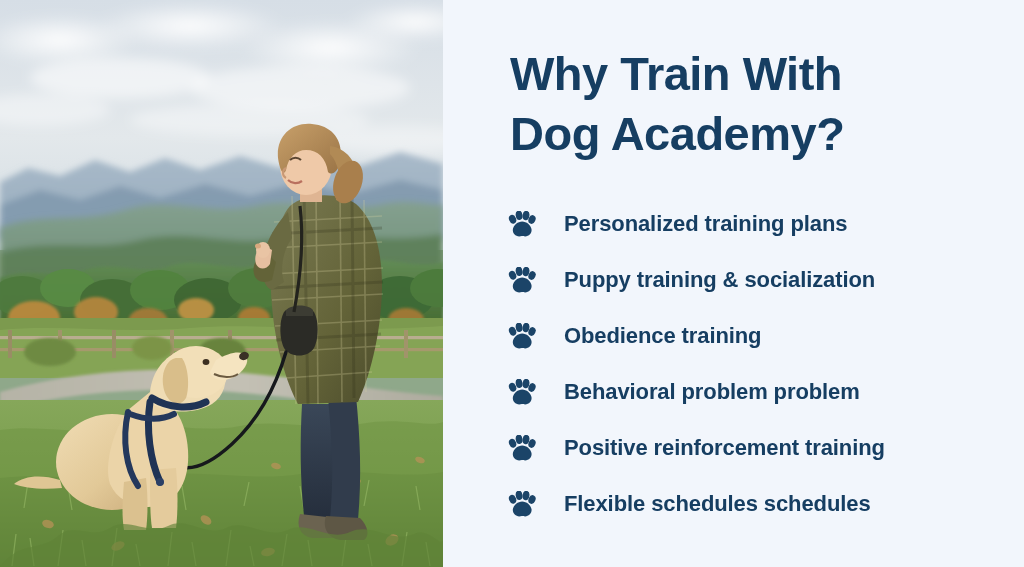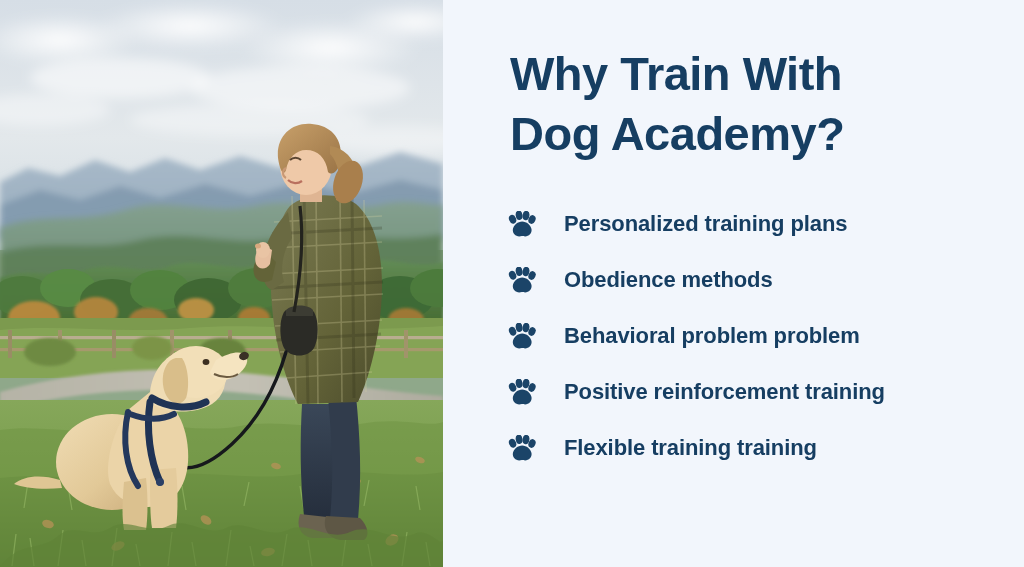--- a/index.html
+++ b/index.html
@@ -385,32 +385,44 @@
             <ellipse cx="4.6" cy="8.2" rx="3.5" ry="4.6" transform="rotate(-22 4.6 8.2)"></ellipse>
             <ellipse cx="11.1" cy="4.3" rx="3.4" ry="4.7" transform="rotate(-8 11.1 4.3)"></ellipse>
             <ellipse cx="18.0" cy="4.5" rx="3.4" ry="4.7" transform="rotate(9 18 4.5)"></ellipse>
             <ellipse cx="24.0" cy="8.5" rx="3.4" ry="4.5" transform="rotate(24 24 8.5)"></ellipse>
             <path d="M14.2 10.4c4.3 0 8.6 3.6 9.3 7.6.7 4.2-2.6 7.4-6.4 7.4-1.3 0-2.1-.4-2.9-.4s-1.6.4-2.9.4c-3.8 0-7.1-3.2-6.4-7.4.7-4 5-7.6 9.3-7.6z"></path>
           </svg>
         </span>
         <span class="benefit-label">Personalized training plans</span>
       </li>
 
-
-      <li class="benefit-item">
-        <span class="paw-wrap">
-          <svg viewBox="0 0 28 27" fill="#1B4468" aria-hidden="true">
-            <ellipse cx="4.6" cy="8.2" rx="3.5" ry="4.6" transform="rotate(-22 4.6 8.2)"></ellipse>
-            <ellipse cx="11.1" cy="4.3" rx="3.4" ry="4.7" transform="rotate(-8 11.1 4.3)"></ellipse>
-            <ellipse cx="18.0" cy="4.5" rx="3.4" ry="4.7" transform="rotate(9 18 4.5)"></ellipse>
-            <ellipse cx="24.0" cy="8.5" rx="3.4" ry="4.5" transform="rotate(24 24 8.5)"></ellipse>
-            <path d="M14.2 10.4c4.3 0 8.6 3.6 9.3 7.6.7 4.2-2.6 7.4-6.4 7.4-1.3 0-2.1-.4-2.9-.4s-1.6.4-2.9.4c-3.8 0-7.1-3.2-6.4-7.4.7-4 5-7.6 9.3-7.6z"></path>
-          </svg>
-        </span>
-        <span class="benefit-label">Obedience methods</span>
+      <li class="benefit-item">
+        <span class="paw-wrap">
+          <svg viewBox="0 0 28 27" fill="#1B4468" aria-hidden="true">
+            <ellipse cx="4.6" cy="8.2" rx="3.5" ry="4.6" transform="rotate(-22 4.6 8.2)"></ellipse>
+            <ellipse cx="11.1" cy="4.3" rx="3.4" ry="4.7" transform="rotate(-8 11.1 4.3)"></ellipse>
+            <ellipse cx="18.0" cy="4.5" rx="3.4" ry="4.7" transform="rotate(9 18 4.5)"></ellipse>
+            <ellipse cx="24.0" cy="8.5" rx="3.4" ry="4.5" transform="rotate(24 24 8.5)"></ellipse>
+            <path d="M14.2 10.4c4.3 0 8.6 3.6 9.3 7.6.7 4.2-2.6 7.4-6.4 7.4-1.3 0-2.1-.4-2.9-.4s-1.6.4-2.9.4c-3.8 0-7.1-3.2-6.4-7.4.7-4 5-7.6 9.3-7.6z"></path>
+          </svg>
+        </span>
+        <span class="benefit-label">Puppy training &amp; socialization</span>
+      </li>
+
+      <li class="benefit-item">
+        <span class="paw-wrap">
+          <svg viewBox="0 0 28 27" fill="#1B4468" aria-hidden="true">
+            <ellipse cx="4.6" cy="8.2" rx="3.5" ry="4.6" transform="rotate(-22 4.6 8.2)"></ellipse>
+            <ellipse cx="11.1" cy="4.3" rx="3.4" ry="4.7" transform="rotate(-8 11.1 4.3)"></ellipse>
+            <ellipse cx="18.0" cy="4.5" rx="3.4" ry="4.7" transform="rotate(9 18 4.5)"></ellipse>
+            <ellipse cx="24.0" cy="8.5" rx="3.4" ry="4.5" transform="rotate(24 24 8.5)"></ellipse>
+            <path d="M14.2 10.4c4.3 0 8.6 3.6 9.3 7.6.7 4.2-2.6 7.4-6.4 7.4-1.3 0-2.1-.4-2.9-.4s-1.6.4-2.9.4c-3.8 0-7.1-3.2-6.4-7.4.7-4 5-7.6 9.3-7.6z"></path>
+          </svg>
+        </span>
+        <span class="benefit-label">Obedience training</span>
       </li>
 
       <li class="benefit-item">
         <span class="paw-wrap">
           <svg viewBox="0 0 28 27" fill="#1B4468" aria-hidden="true">
             <ellipse cx="4.6" cy="8.2" rx="3.5" ry="4.6" transform="rotate(-22 4.6 8.2)"></ellipse>
             <ellipse cx="11.1" cy="4.3" rx="3.4" ry="4.7" transform="rotate(-8 11.1 4.3)"></ellipse>
             <ellipse cx="18.0" cy="4.5" rx="3.4" ry="4.7" transform="rotate(9 18 4.5)"></ellipse>
             <ellipse cx="24.0" cy="8.5" rx="3.4" ry="4.5" transform="rotate(24 24 8.5)"></ellipse>
             <path d="M14.2 10.4c4.3 0 8.6 3.6 9.3 7.6.7 4.2-2.6 7.4-6.4 7.4-1.3 0-2.1-.4-2.9-.4s-1.6.4-2.9.4c-3.8 0-7.1-3.2-6.4-7.4.7-4 5-7.6 9.3-7.6z"></path>
@@ -435,18 +447,18 @@
       <li class="benefit-item">
         <span class="paw-wrap">
           <svg viewBox="0 0 28 27" fill="#1B4468" aria-hidden="true">
             <ellipse cx="4.6" cy="8.2" rx="3.5" ry="4.6" transform="rotate(-22 4.6 8.2)"></ellipse>
             <ellipse cx="11.1" cy="4.3" rx="3.4" ry="4.7" transform="rotate(-8 11.1 4.3)"></ellipse>
             <ellipse cx="18.0" cy="4.5" rx="3.4" ry="4.7" transform="rotate(9 18 4.5)"></ellipse>
             <ellipse cx="24.0" cy="8.5" rx="3.4" ry="4.5" transform="rotate(24 24 8.5)"></ellipse>
             <path d="M14.2 10.4c4.3 0 8.6 3.6 9.3 7.6.7 4.2-2.6 7.4-6.4 7.4-1.3 0-2.1-.4-2.9-.4s-1.6.4-2.9.4c-3.8 0-7.1-3.2-6.4-7.4.7-4 5-7.6 9.3-7.6z"></path>
           </svg>
         </span>
-        <span class="benefit-label">Flexible training training</span>
+        <span class="benefit-label">Flexible schedules schedules</span>
       </li>
 
     </ul>
   </div>
 </div>
 
 </body></html>

